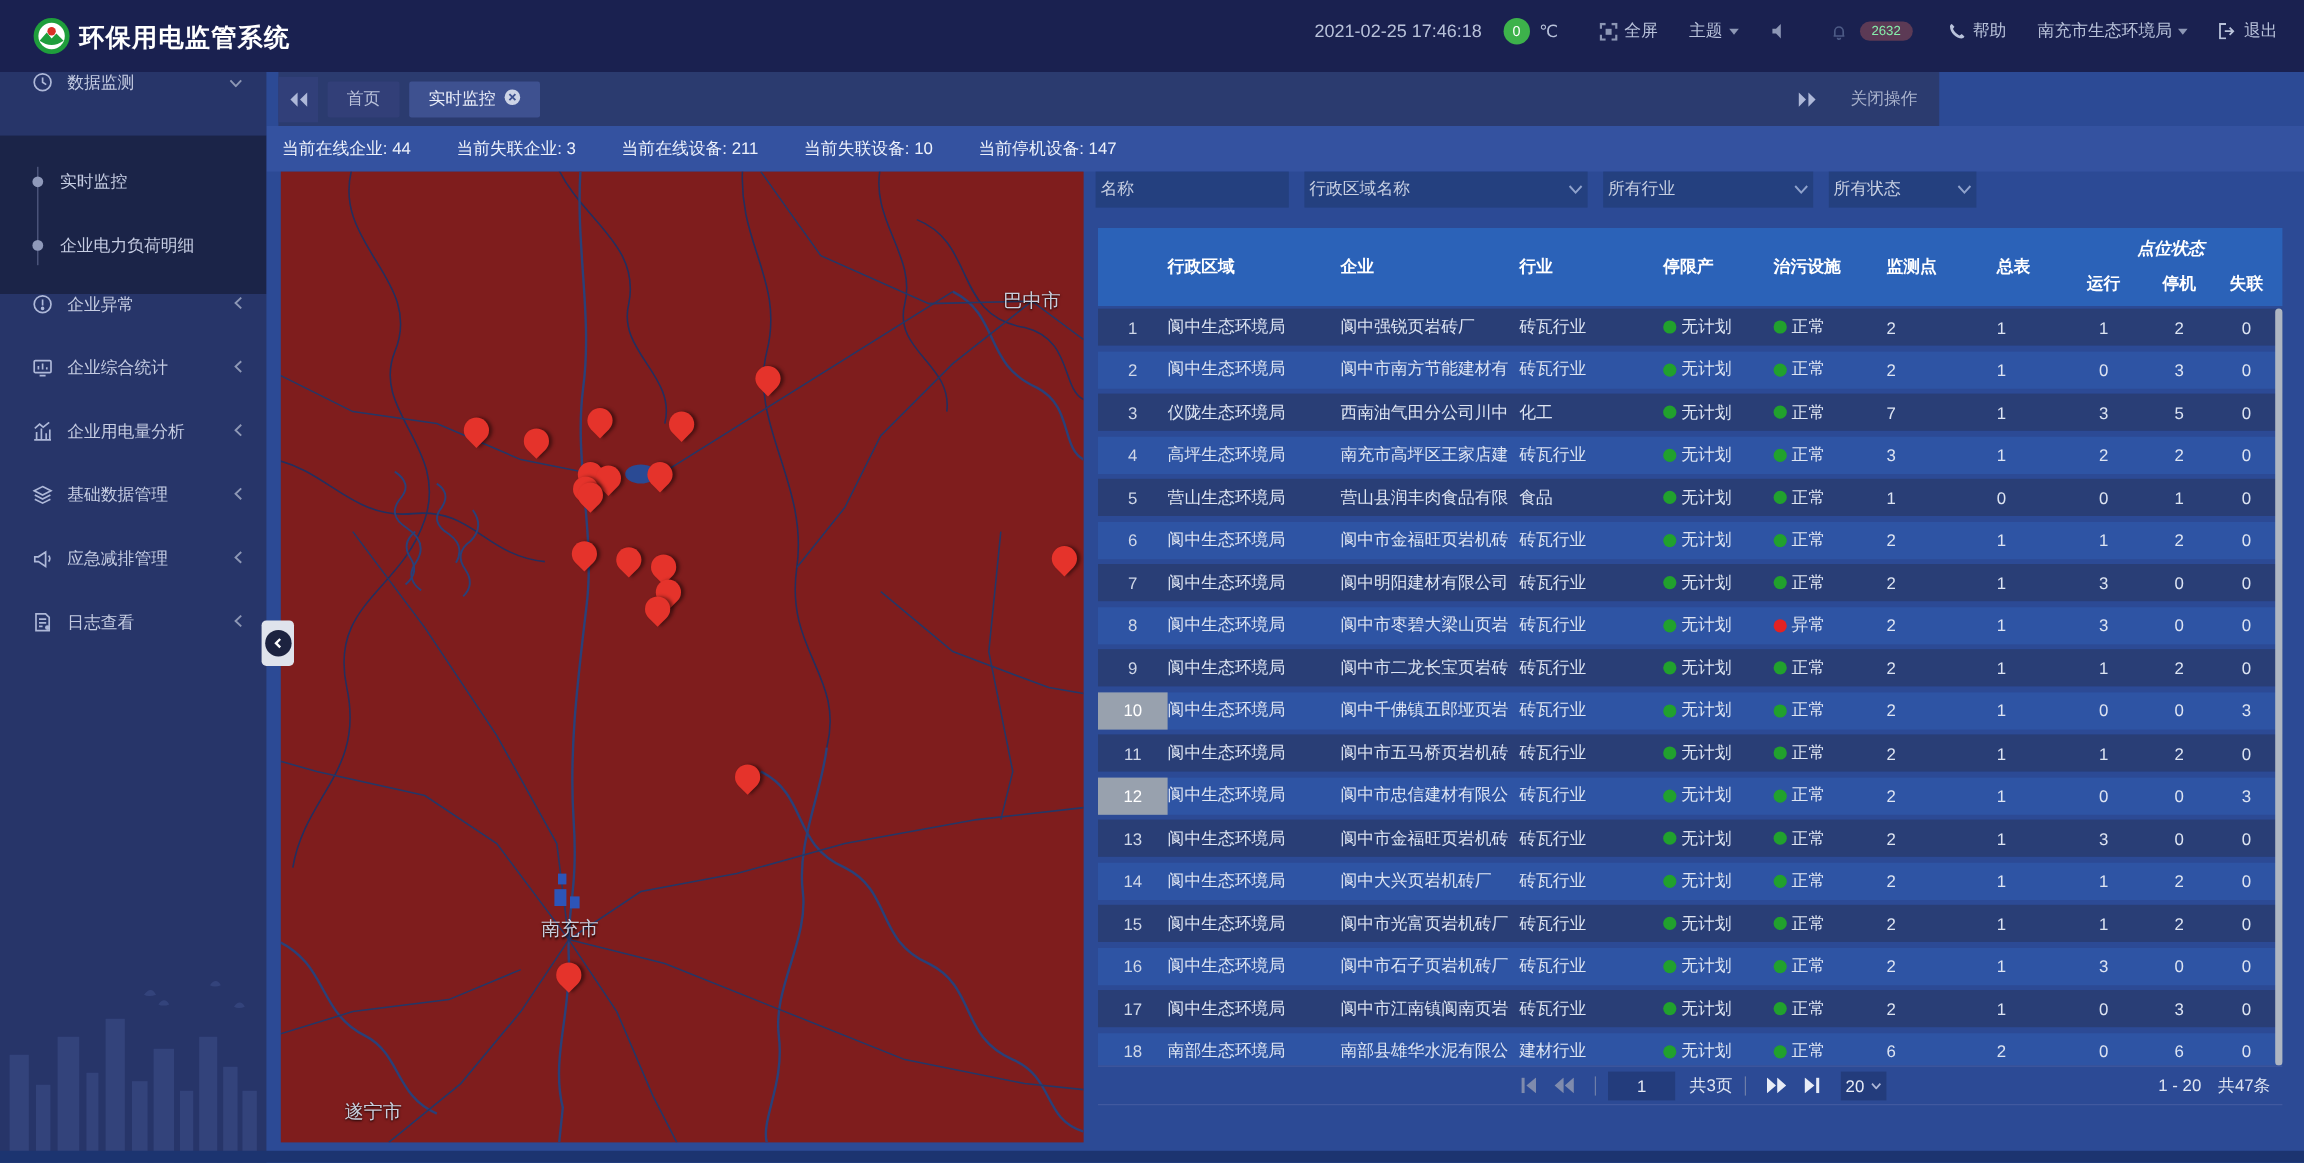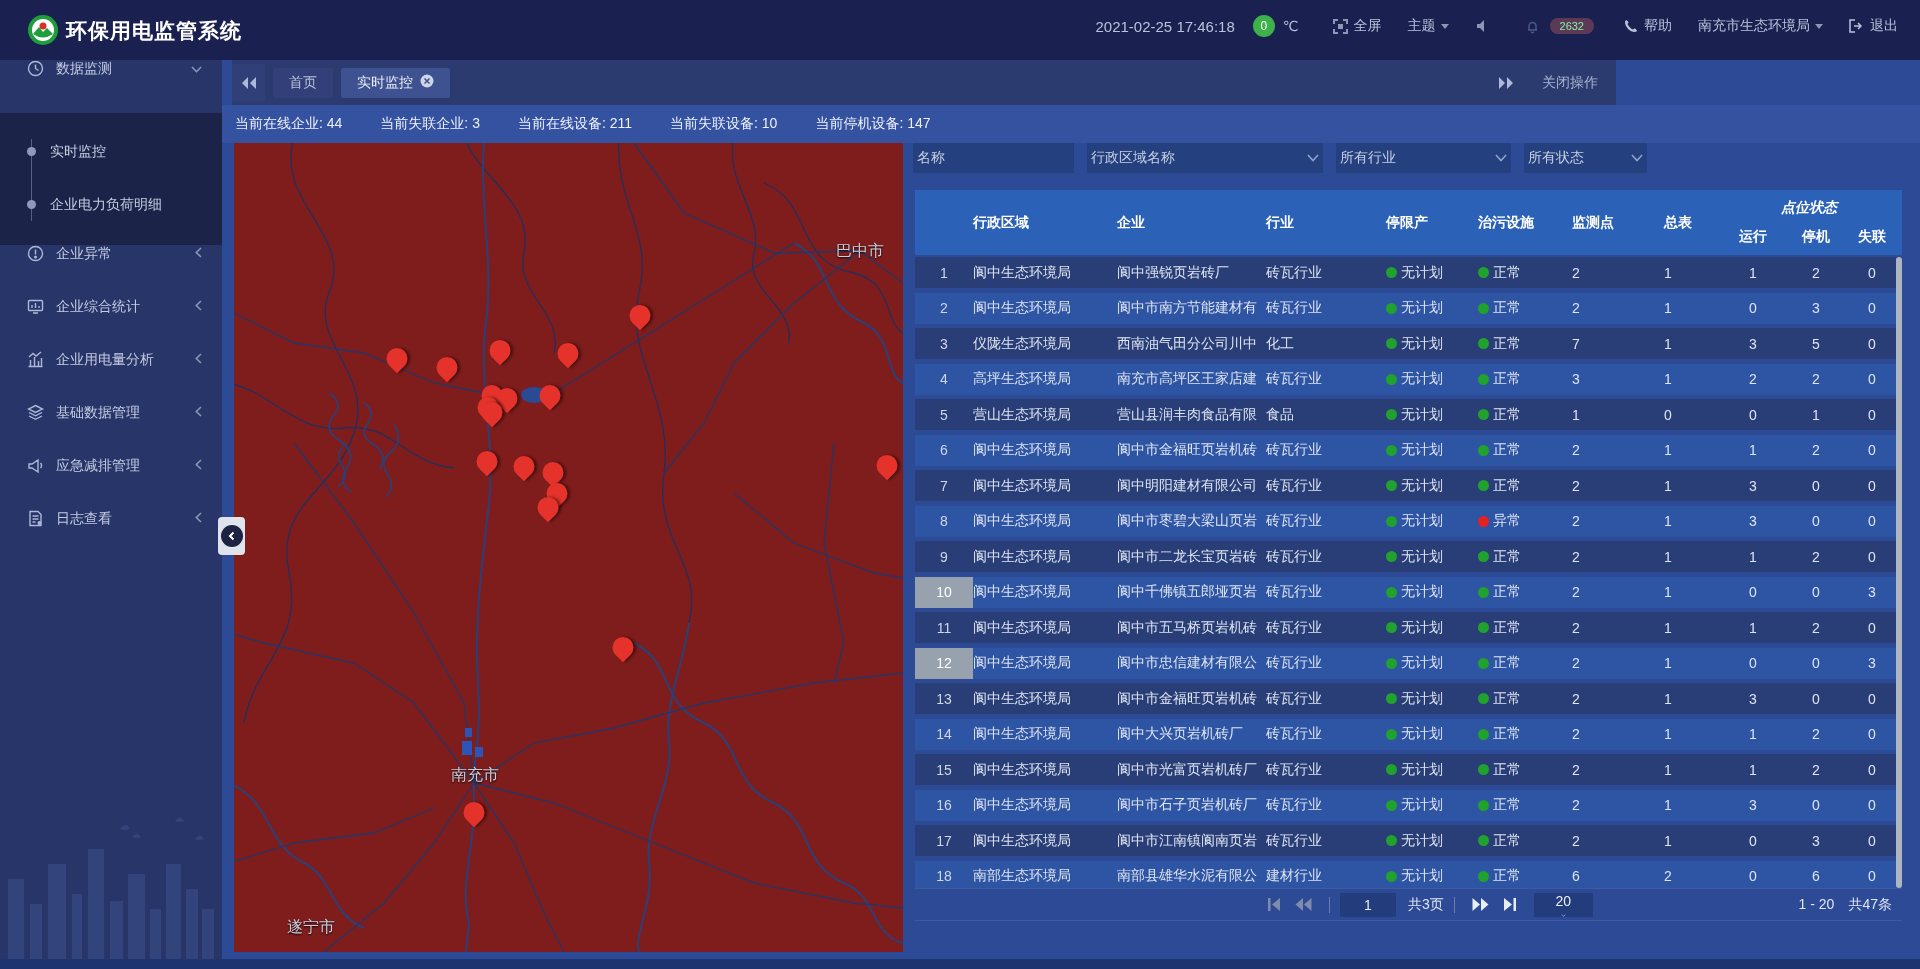--- a/index.html
+++ b/index.html
@@ -81,21 +81,21 @@
   .td-idx { justify-content:center; color:#cfd7e8; }
   .td-idx.sel { background:#98a1ae; color:#fff; }
   .td-c { justify-content:center; }
   .dot { width:11px; height:11px; border-radius:50%; margin-right:4px; flex:none; }
   .scrollbar { position:absolute; left:983px; top:114px; width:6px; height:631px; background:#aeb6c2; border-radius:3px; }
 
   .pagebar { position:absolute; left:2px; top:745px; width:987px; height:33px; border-top:1px solid #41599f; border-bottom:1px solid #41599f; display:flex; align-items:center; color:#dfe5f2; font-size:14px; }
   .pg-ico { display:flex; align-items:center; margin:0 7px; cursor:pointer; }
   .pg-divider { width:1px; height:16px; background:#6d7da8; margin:0 10px; }
   .pg-input { width:56px; height:24px; background:#233c7c; color:#e8ecf6; display:flex; align-items:center; justify-content:center; margin-right:12px; }
-  .pg-select { width:59px; height:24px; background:#233c7c; color:#e8ecf6; display:flex; align-items:center; justify-content:center; gap:5px; margin-left:10px; cursor:pointer;flex-direction:column; }
+  .pg-select { width:38px; height:24px; background:#233c7c; color:#e8ecf6; display:flex; align-items:center; justify-content:center; gap:5px; margin-left:10px; cursor:pointer; }
   .pg-right { margin-left:auto; margin-right:10px; display:flex; gap:14px; }
   .pg-left { margin-left:345px; display:flex; align-items:center; }
 
   .bottom-strip { left:0; top:959px; width:1920px; height:10px; background:#1c3470; z-index:50; }
 </style>
 </head>
 <body>
 
 <div class="abs header">
   <svg class="abs logo" viewBox="0 0 32 32">

